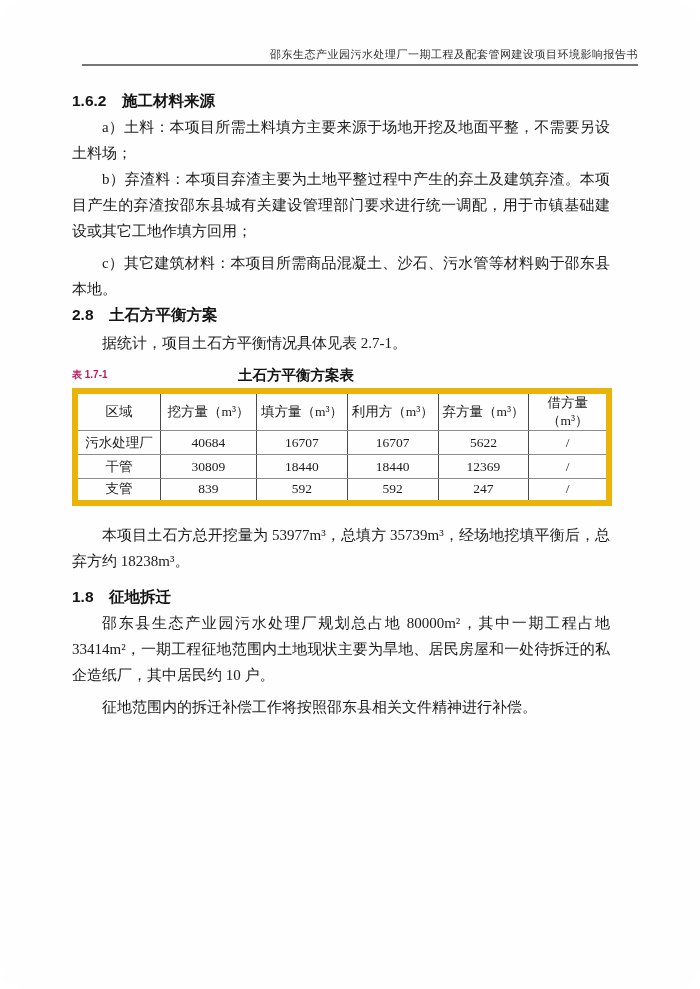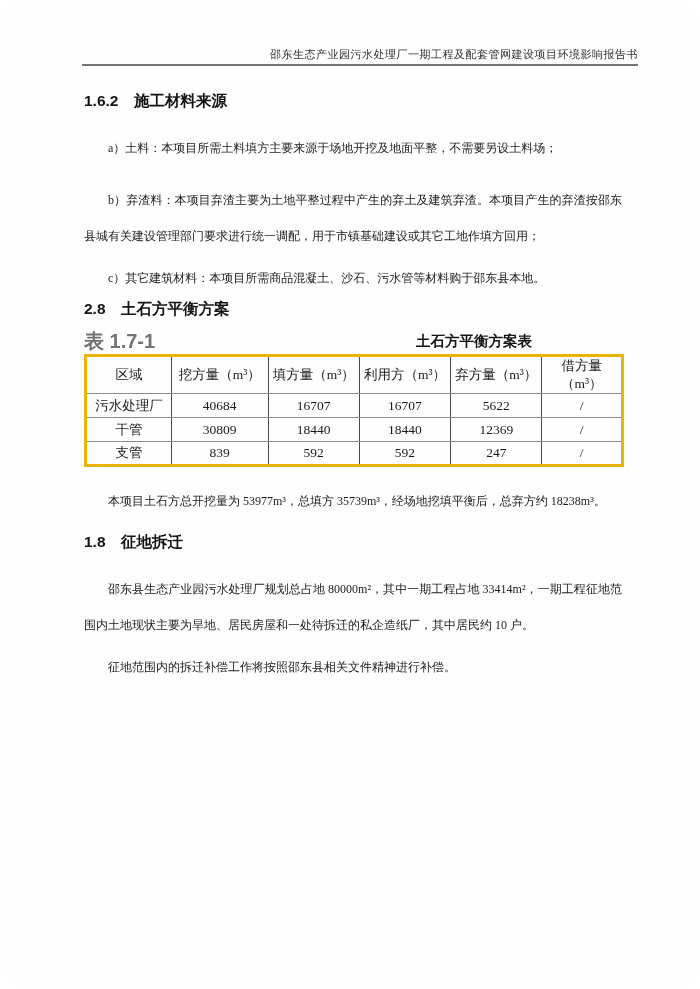--- a/index.html
+++ b/index.html
@@ -28,72 +28,72 @@
     position: absolute;
     top: 64px;
     left: 82px;
     width: 556px;
     height: 2px;
     background: #757575;
   }
   .content {
     position: absolute;
     top: 70px;
-    left: 84px;
+    left: 72px;
     width: 538px;
   }
   .sec-heading {
     font-family: "Liberation Sans", "DejaVu Sans", sans-serif;
     font-weight: bold;
     font-size: 15.5px;
     line-height: 26px;
     color: #141414;
     margin: 0;
   }
   .h-162 { margin-top: 18px; }
   .h-17  { margin-top: 0px; }
   .h-18  { margin-top: 10px; }
   .body-para {
-    font-size: 12px;
-    line-height: 36px;
-    margin: 16px 0 0 0;
+    font-size: 15px;
+    line-height: 26px;
+    margin: 0 0 0 0;
     text-align: justify;
     text-indent: 2em;
     color: #1b1b1b;
   }
   .para-c { margin-top: 6px; }
   .para-intro { margin-top: 2px; }
   .para-summary { margin-top: 16px; }
   .para-last { margin-top: 6px; }
   .table-caption {
     position: relative;
     margin-top: 6px;
     line-height: 26px;
     height: 26px;
   }
   .caption-label {
     position: absolute;
     left: 0; top: 0;
     font-family: "Liberation Sans", "DejaVu Sans", sans-serif;
     font-weight: bold;
-    font-size: 20px;
-    color: #737373;
+    font-size: 10px;
+    color: #be185d;
   }
   .caption-title {
-    text-align: right;
+    text-align: center;
     padding-right: 90px;
     font-family: "Liberation Sans", "DejaVu Sans", sans-serif;
     font-weight: bold;
     font-size: 14.5px;
     color: #141414;
   }
   table.earthwork {
     width: 540px;
     border-collapse: collapse;
-    border: 3px solid #eab308;
+    border: 6px solid #eab308;
     margin-top: 0;
   }
   table.earthwork th, table.earthwork td {
     border-left: 1px solid #4a4a4a;
     border-right: 1px solid #4a4a4a;
     border-top: 1px solid #8d8d8d;
     border-bottom: 1px solid #8d8d8d;
     text-align: center;
     vertical-align: middle;
     font-size: 13.5px;
@@ -130,20 +130,21 @@
   <div class="content">
 
     <h2 class="sec-heading h-162">1.6.2　施工材料来源</h2>
 
     <p class="body-para">a）土料：本项目所需土料填方主要来源于场地开挖及地面平整，不需要另设土料场；</p>
     <p class="body-para">b）弃渣料：本项目弃渣主要为土地平整过程中产生的弃土及建筑弃渣。本项目产生的弃渣按邵东县城有关建设管理部门要求进行统一调配，用于市镇基础建设或其它工地作填方回用；</p>
     <p class="body-para para-c">c）其它建筑材料：本项目所需商品混凝土、沙石、污水管等材料购于邵东县本地。</p>
 
     <h2 class="sec-heading h-17">2.8　土石方平衡方案</h2>
 
+    <p class="body-para para-intro">据统计，项目土石方平衡情况具体见表 2.7-1。</p>
 
     <div class="table-caption">
       <span class="caption-label">表 1.7-1</span>
       <div class="caption-title">土石方平衡方案表</div>
     </div>
 
     <table class="earthwork">
       <colgroup>
         <col class="c0">
           <col class="c1">

